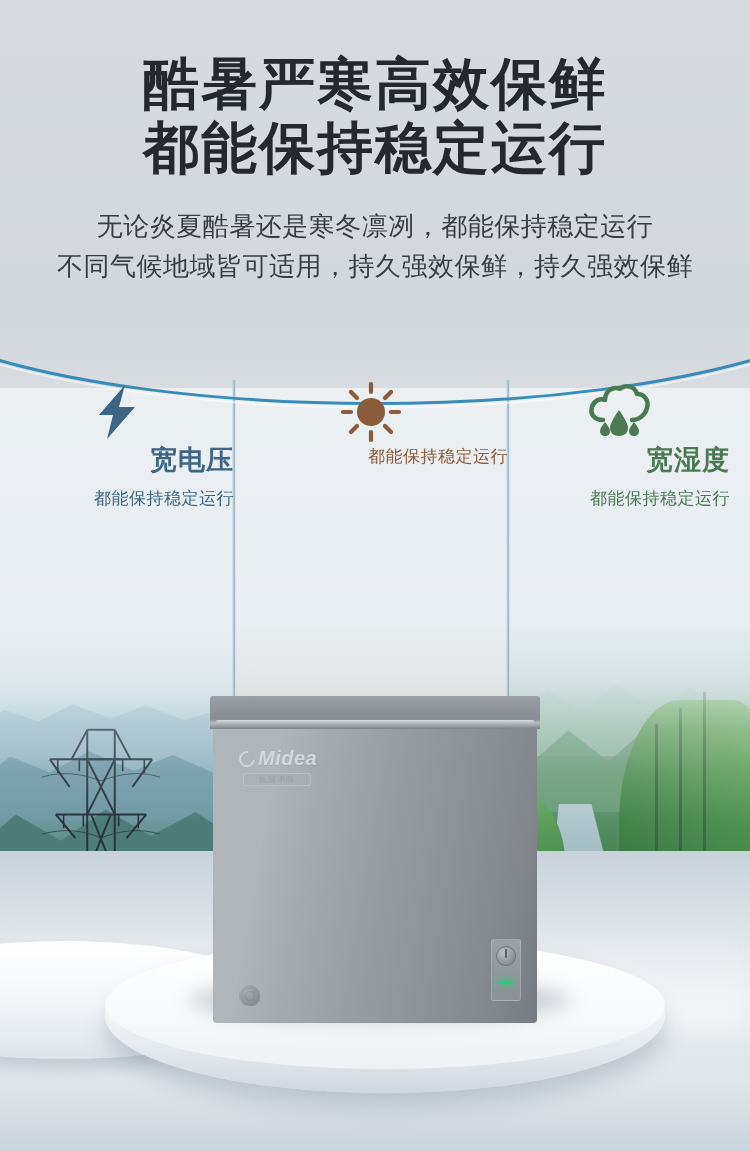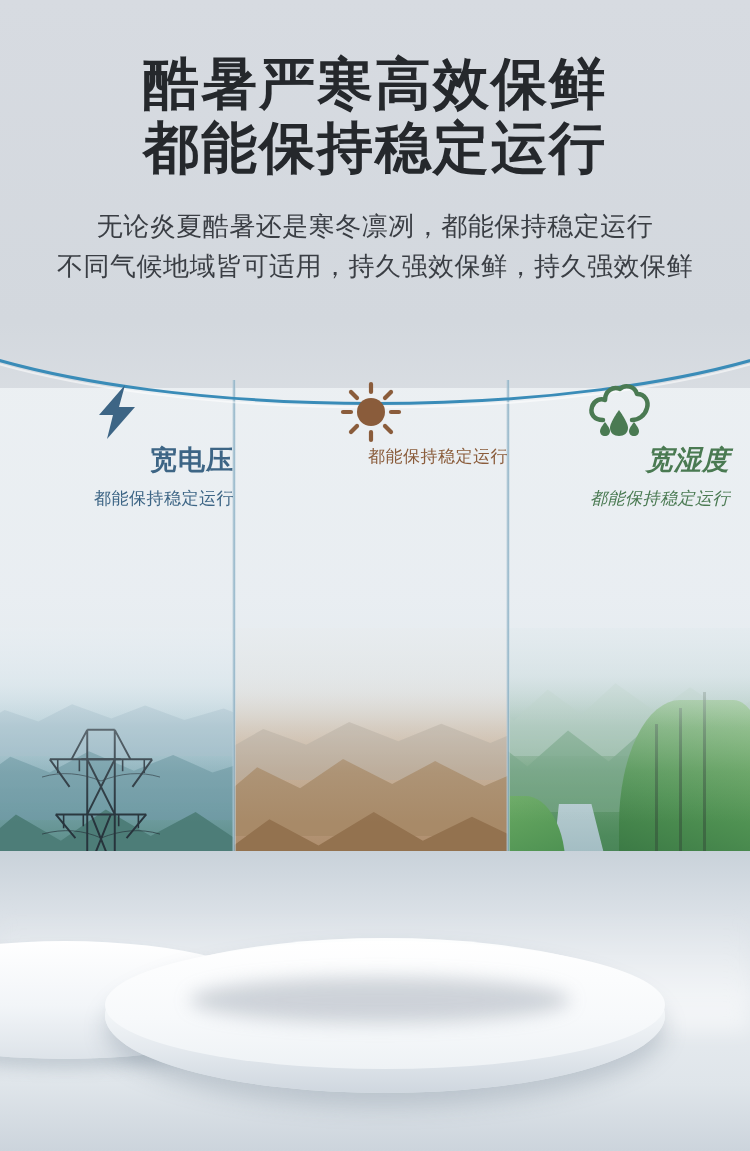--- a/index.html
+++ b/index.html
@@ -106,21 +106,21 @@
   .m2 { left:506px; }
 
   .arc { position:absolute; top:-48px; left:-40px; width:830px; height:150px; z-index:7; }
   .arc svg { width:100%; height:100%; overflow:visible; }
 
   
   .features { position:absolute; top:350px; left:0; width:750px; height:260px; z-index:20; }
   .feature { position:absolute; top:0; text-align:right; }
   .f1 { left:0;    width:234px; }
   .f2 { left:234px; width:274px; }
-  .f3 { left:508px; width:222px;font-style:italic; }
+  .f3 { left:508px; width:222px; }
   .f-icon { height:86px; display:flex; align-items:center; justify-content:center; padding-top:38px; }
   .f-title { font-size:27px; font-weight:bold; letter-spacing:1px; margin-top:6px; }
   .f-desc  { font-size:17px; margin-top:9px; letter-spacing:.5px; }
 
   
   .podium-wrap { position:absolute; left:0; bottom:0; width:750px; height:300px; z-index:10; }
   .floor { position:absolute; left:0; bottom:0; width:750px; height:300px;
            background:linear-gradient(180deg,#c9d2da 0%,#dbe1e7 22%,#e9edf1 48%,#dfe5ea 78%,#ccd4dc 100%); }
   .floor-haze { position:absolute; left:0; bottom:120px; width:750px; height:120px;
                 background:linear-gradient(180deg,rgba(255,255,255,0),rgba(255,255,255,.55));
@@ -261,20 +261,39 @@
     </div>
 
     <div class="podium-wrap">
       <div class="floor"></div>
       <div class="floor-haze"></div>
       <div class="disc disc-small"></div>
       <div class="disc disc-main"></div>
       <div class="disc-main-top"></div>
       <div class="shadow-under"></div>
 
+      <div class="freezer">
+        <div class="lid"></div>
+        <div class="lid-groove"></div>
+        <div class="body">
+          <div class="body-sheen"></div>
+          <div class="logo">
+            <span class="logo-mark"></span>
+            <span class="logo-text">Midea</span>
+          </div>
+          <div class="badge">
+            <span>抗菌净味</span>
+          </div>
+          <div class="ctrl-panel">
+            <div class="knob"></div>
+            <div class="led"></div>
+          </div>
+          <div class="drain"></div>
+        </div>
+      </div>
     </div>
   </div>
 
   <div class="features">
 
     <div class="feature f1">
       <div class="f-icon">
         <svg width="52" height="58" viewBox="0 0 52 58" aria-hidden="true">
           <path d="M34 2 L8 32 L22 32 L16 56 L44 24 L28 24 Z" fill="#3d6585"></path>
         </svg>

